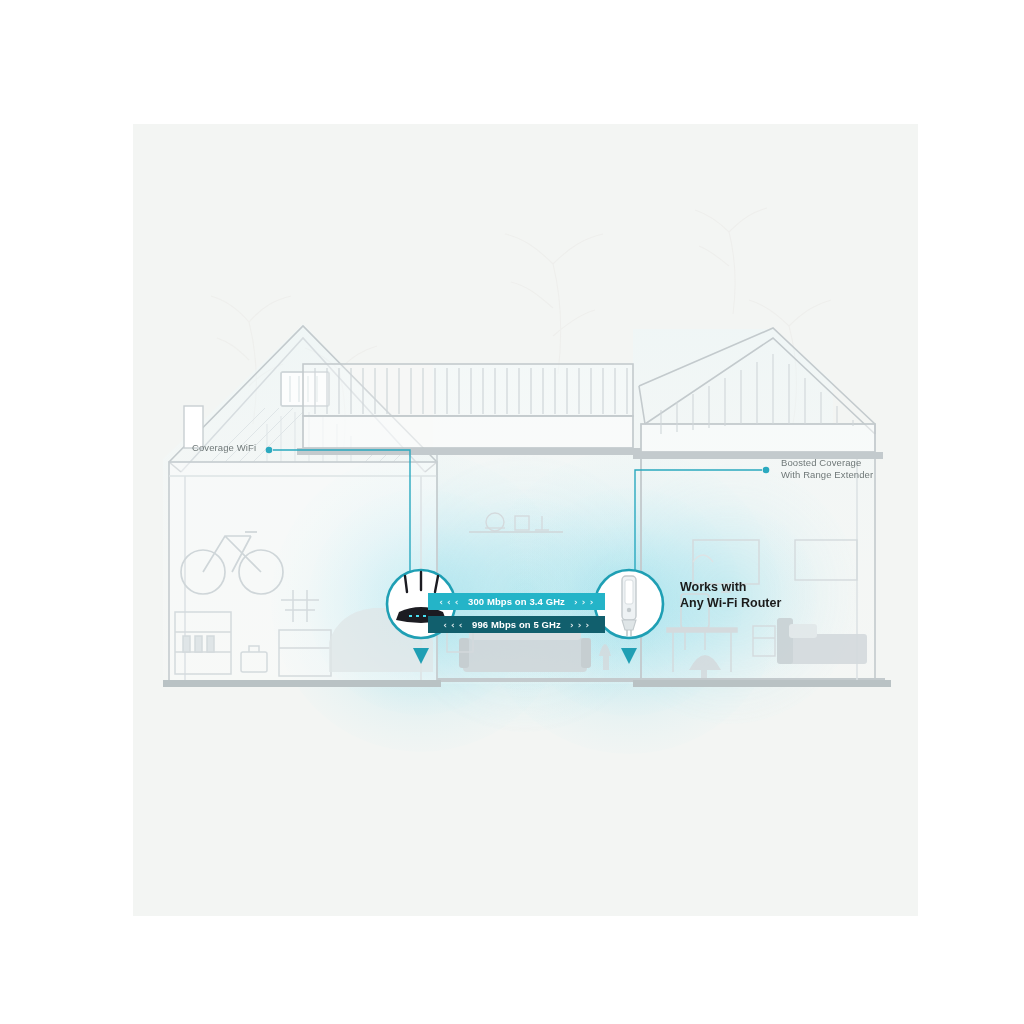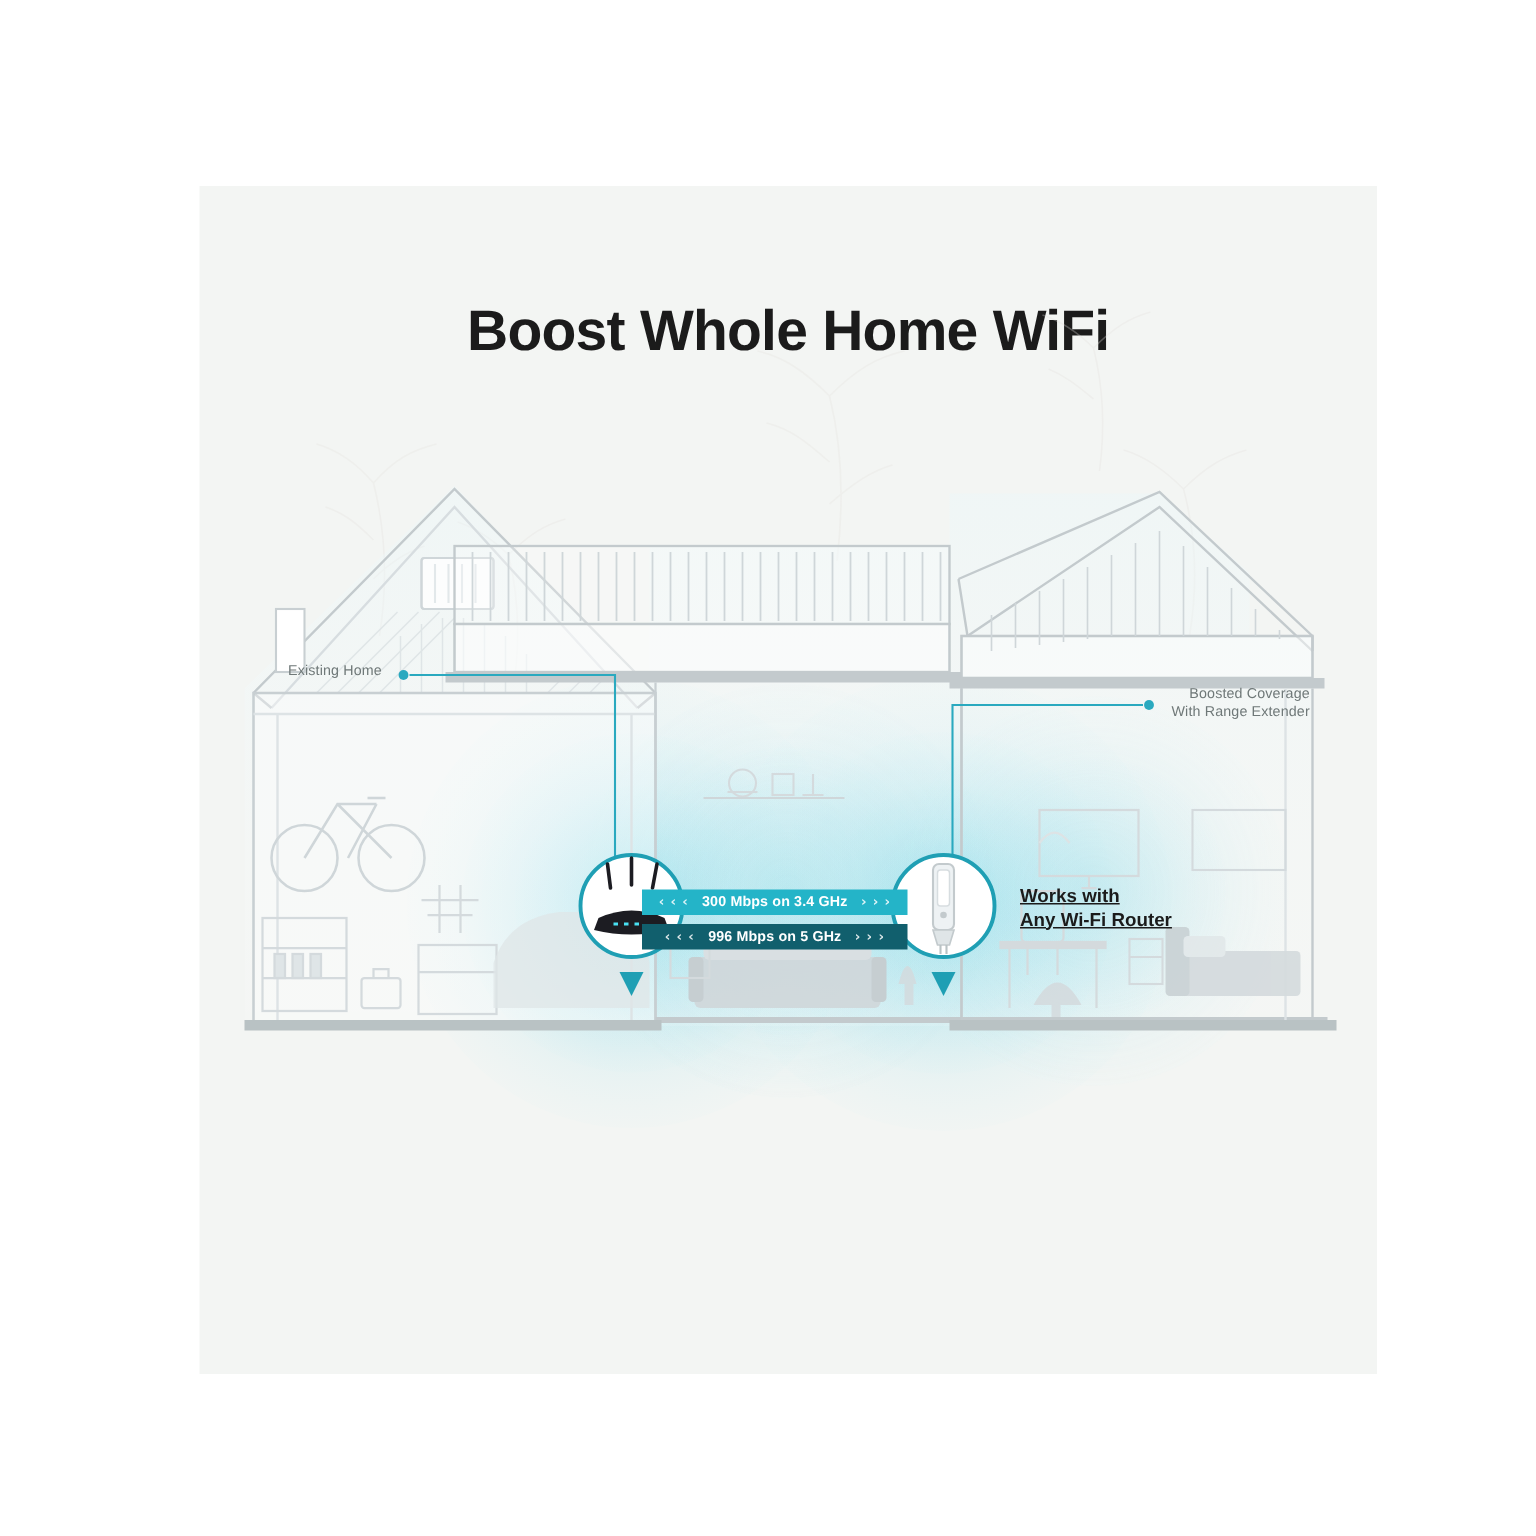--- a/index.html
+++ b/index.html
@@ -34,21 +34,21 @@
 
   .label{
     position:absolute;
     font-size:9.5px;
     color:#6f7878;
     line-height:11.5px;
     letter-spacing:0.1px;
     white-space:pre-line;
   }
   .label-left{left:59px;top:318px;text-align:left;}
-  .label-right{left:648px;top:333px;text-align:right;}
+  .label-right{left:648px;top:333px;text-align:left;}
 
   .badge{
     position:absolute;
     height:17px;
     display:flex;
     align-items:center;
     justify-content:center;
     gap:0;
     color:#ffffff;
     font-size:9.5px;
@@ -67,37 +67,35 @@
     left:295px;top:469px;width:177px;
     background:#24b4c8;
   }
   .badge-5{
     left:295px;top:492px;width:177px;
     background:#115f6d;
   }
 
   .worksWith{
     position:absolute;
-    left:547px;top:466px;
+    left:547px;top:456px;
     font-size:12.5px;
     font-weight:bold;
     line-height:15.5px;
     color:#1b1b1b;
     white-space:pre-line;
-    text-decoration:underline;
   }
 </style>
 </head>
 <body>
 
 <div id="stage">
 
   <div class="panel"></div>
 
-  <div class="title">Boost Whole Home WiFi</div>
 
   <div class="art">
 
     <svg width="785" height="792" viewBox="0 0 785 792">
       <defs>
         <radialGradient id="wave" cx="50%" cy="50%" r="50%">
           <stop offset="0%" stop-color="#6fd3e4" stop-opacity="0.30"></stop>
           <stop offset="62%" stop-color="#8fdceb" stop-opacity="0.18"></stop>
           <stop offset="100%" stop-color="#b9ecf4" stop-opacity="0.04"></stop>
         </radialGradient>
@@ -367,21 +365,21 @@
           <rect x="489" y="452" width="14" height="44" rx="4" fill="#eef2f4" stroke="#c3cacd" stroke-width="1.4"></rect>
           <rect x="492" y="456" width="8" height="24" rx="2" fill="#ffffff" stroke="#d7dde0" stroke-width="1"></rect>
           <circle cx="496" cy="486" r="2.2" fill="#c3cacd"></circle>
           <path d="M489,496 L503,496 L500,506 L492,506 Z" fill="#dfe5e7" stroke="#c3cacd" stroke-width="1.1"></path>
           <path d="M494,506 L494,512 M498,506 L498,512" stroke="#b9c2c4" stroke-width="1.4"></path>
         </g>
       </g>
     </svg>
 
     
-    <div class="label label-left">Existing Home</div>
+    <div class="label label-left">Coverage WiFi</div>
 
     <div class="label label-right">Boosted Coverage
 With Range Extender</div>
 
     
     <div class="badge badge-24">
       <span class="chev">‹ ‹ ‹</span>
       <span>300 Mbps on 3.4 GHz</span>
       <span class="chev">› › ›</span>
     </div>

